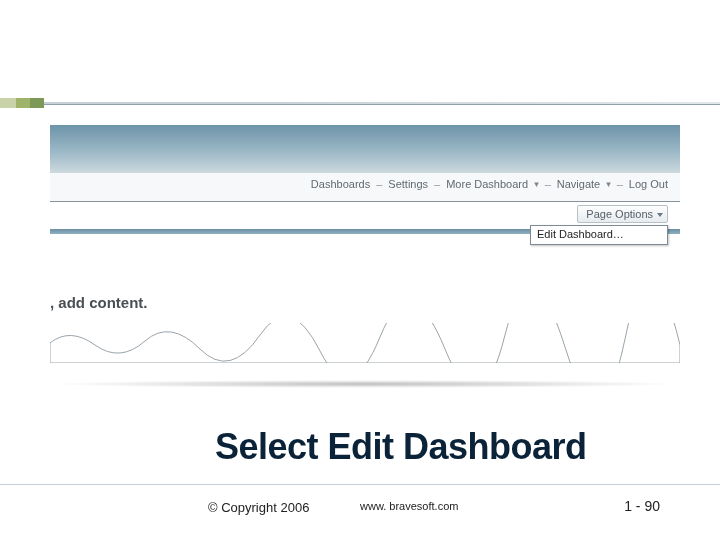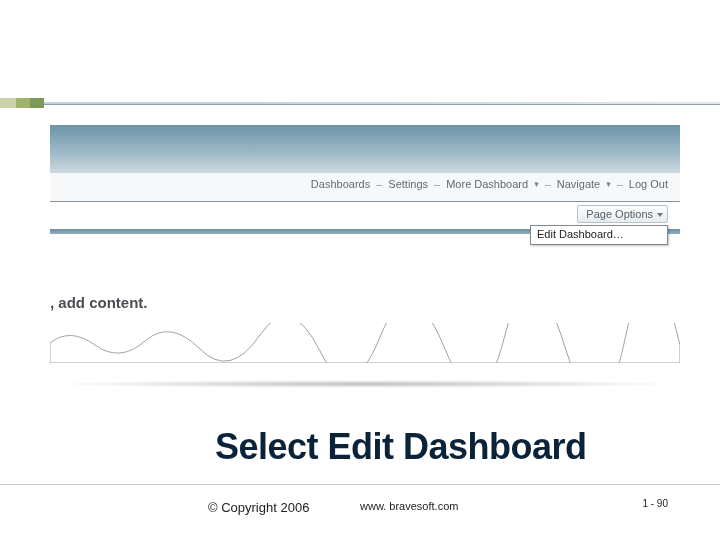--- a/index.html
+++ b/index.html
@@ -201,22 +201,22 @@
   .logo-text b { color:#4c5860; font-weight:600; }
   .copyright {
     position:absolute; left:208px; top:16px;
     font-size:13px; color:#222;
   }
   .url {
     position:absolute; left:350px; top:16px;
     font-size:11px; color:#222;margin-left:10px;
   }
   .pagenum {
-    position:absolute; right:52px; top:14px;
-    font-size:10px; color:#222;
+    position:absolute; right:60px; top:14px;
+    font-size:14px; color:#222;
   }
 </style>
 </head>
 <body>
 
 <div class="slide">
 
 
   <div class="title-underline">
     <div class="bar seg1"></div>

